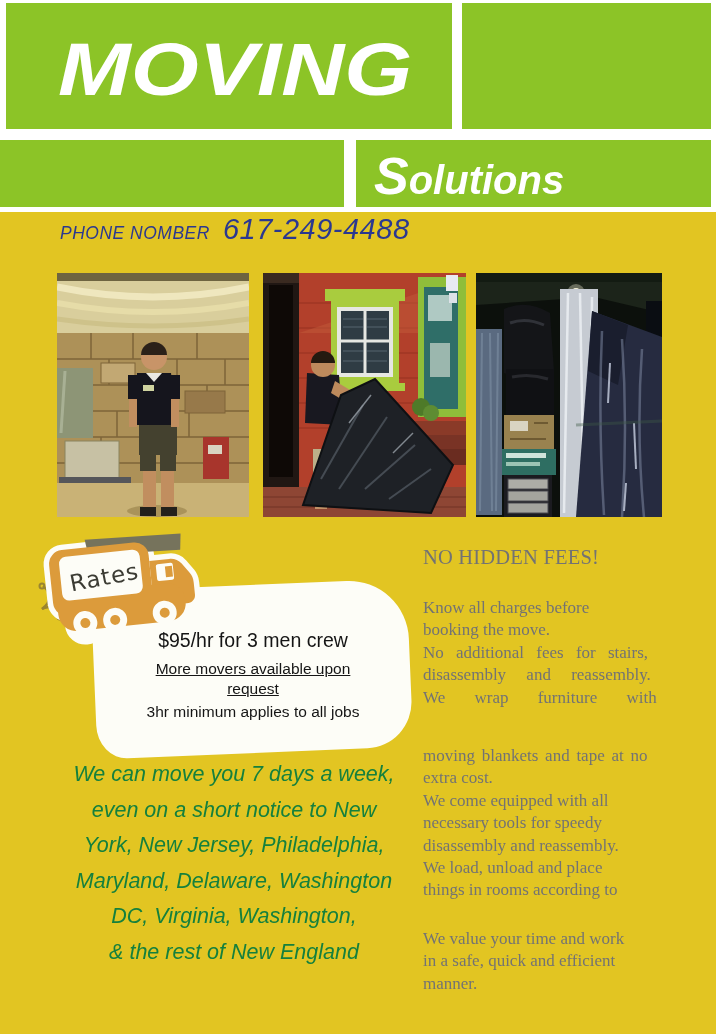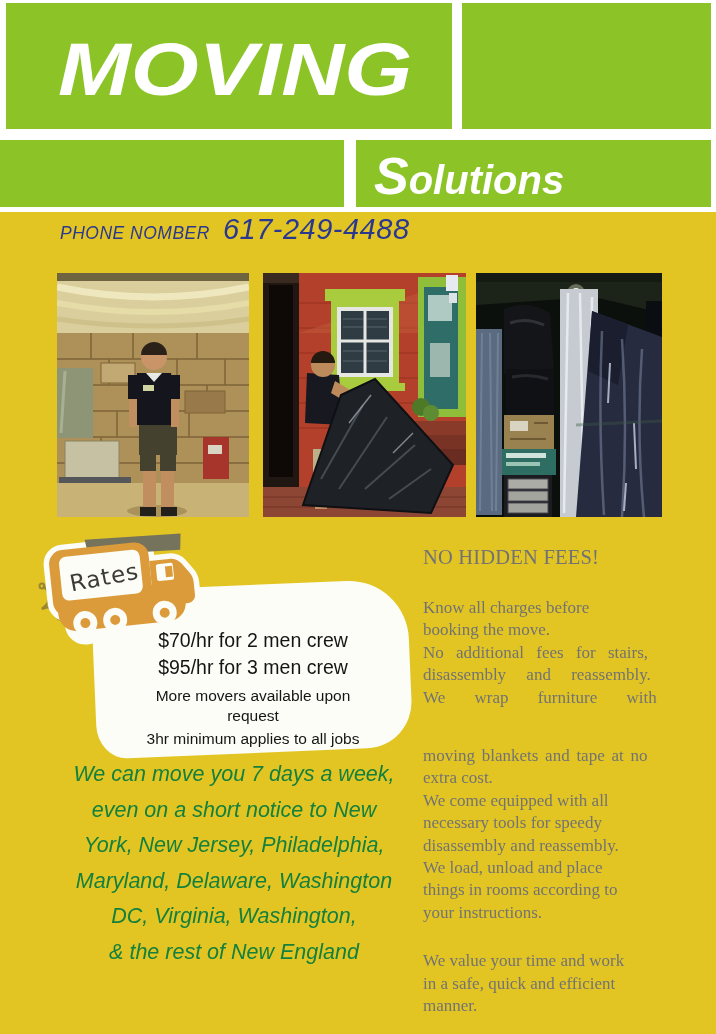--- a/index.html
+++ b/index.html
@@ -38,21 +38,21 @@
   .photo2{left:263px;width:203px;}
   .photo3{left:476px;width:186px;}
 
   
   .rates-panel{left:94px;top:585px;width:316px;height:168px;background:#FDFDF7;
                border-radius:26px 60px 46px 30px / 40px 60px 46px 34px;transform:rotate(-2.4deg);}
   .truck-badge{left:38px;top:530px;}
   .scissors{left:36px;top:582px;}
   .rates-text{left:108px;top:627px;width:290px;text-align:center;color:#151515;}
   .rate-line{font-size:19.5px;line-height:27px;white-space:nowrap;}
-  .rate-note{width:212px;margin:5px auto 0;font-size:15.5px;line-height:20px;}
+  .rate-note{width:212px;margin:5px auto 0;font-size:15.5px;line-height:20px;text-decoration:underline;}
   .rate-note2{margin-top:3px;font-size:15.5px;line-height:20px;white-space:nowrap;}
 
   
   .coverage{left:38px;top:757px;width:392px;text-align:center;color:#15803d;
             font-style:italic;font-size:21.5px;line-height:35.5px;}
   .coverage div{white-space:nowrap;}
 
   
   .fees{left:423px;top:546px;width:252px;color:#737373;
         font-family:"Liberation Serif",serif;}
@@ -295,21 +295,20 @@
         <circle cx="44" cy="89" r="5" fill="#DC9B3B"></circle>
       <circle cx="74" cy="89" r="12" fill="#FDFDF7"></circle>
         <circle cx="74" cy="89" r="5" fill="#DC9B3B"></circle>
       <circle cx="124" cy="87" r="12" fill="#FDFDF7"></circle>
         <circle cx="124" cy="87" r="5" fill="#DC9B3B"></circle>
       <text x="33" y="54" font-size="23" letter-spacing="1" fill="#3C3C34" transform="rotate(-5 60 48)" font-family="DejaVu Sans, sans-serif">Rates</text>
     </g>
   </svg>
 
   <div class="abs rates-text">
-    <div class="rate-line">$70/hr for 2 men crew</div>
     <div class="rate-line">$95/hr for 3 men crew</div>
     <div class="rate-note">More movers available upon request</div>
     <div class="rate-note2">3hr minimum applies to all jobs</div>
   </div>
 
   <div class="abs coverage">
     <div>We can move you 7 days a week,</div>
     <div>even on a short notice to New</div>
     <div>York, New Jersey, Philadelphia,</div>
     <div>Maryland, Delaware, Washington</div>
@@ -324,19 +323,18 @@
     <div class="fline ws8">No additional fees for stairs,</div>
     <div class="fline ws16">disassembly and reassembly.</div>
     <div class="fline ws25">We wrap furniture with</div>
     <div class="fline ws2">moving blankets and tape at no</div>
     <div class="fline">extra cost.</div>
     <div class="fline">We come equipped with all</div>
     <div class="fline">necessary tools for speedy</div>
     <div class="fline">disassembly and reassembly.</div>
     <div class="fline">We load, unload and place</div>
     <div class="fline">things in rooms according to</div>
-    <div class="fline">your instructions.</div>
     <div class="fline gap-top">We value your time and work</div>
     <div class="fline">in a safe, quick and efficient</div>
     <div class="fline">manner.</div>
   </div>
 
 </div>
 
 </body></html>

